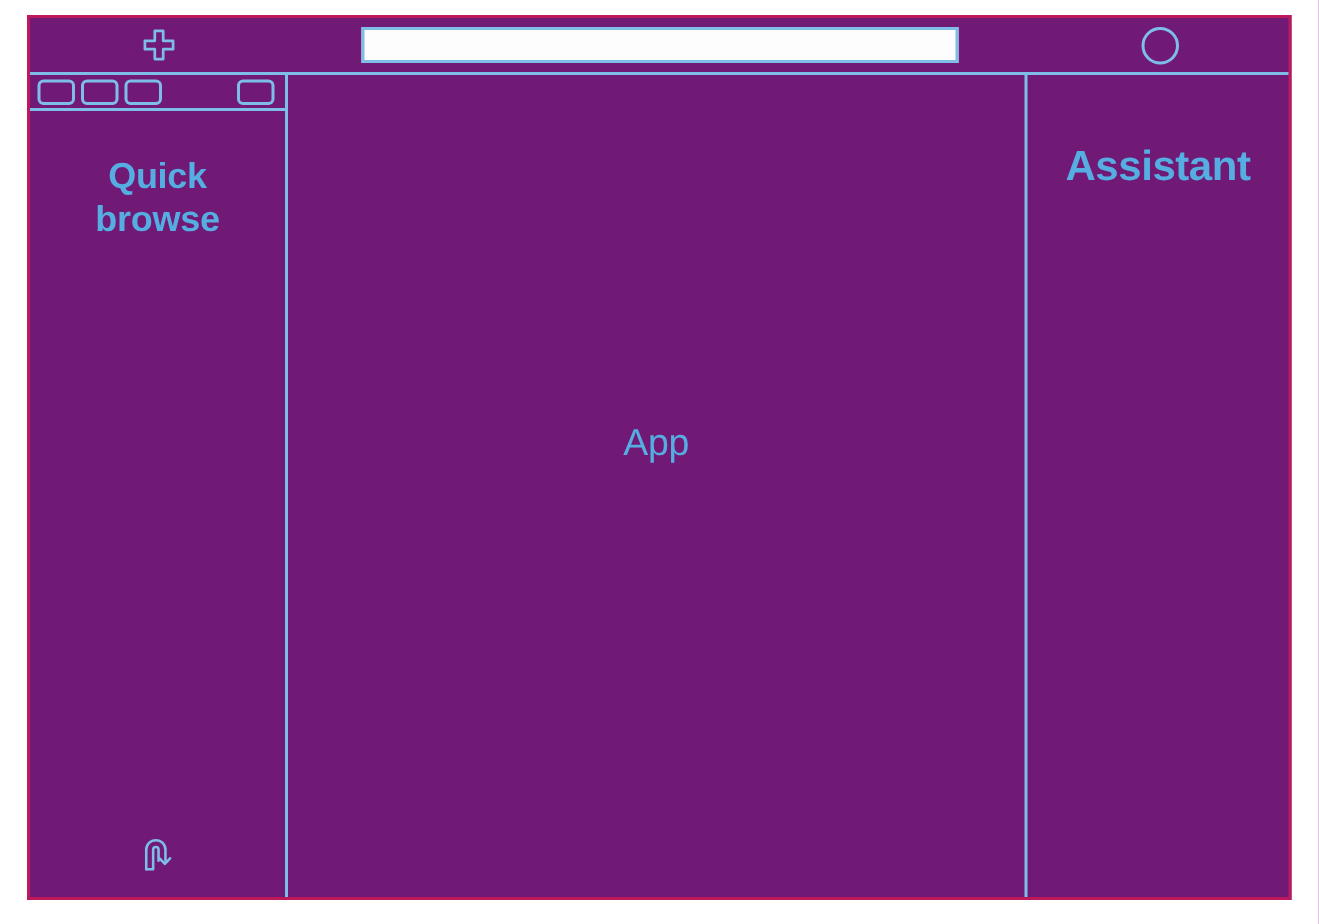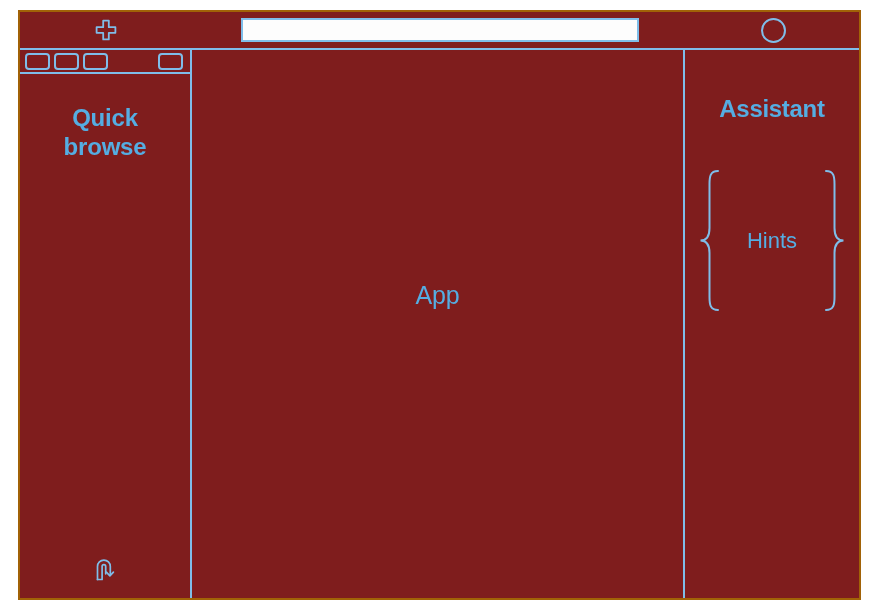--- a/index.html
+++ b/index.html
@@ -15,23 +15,23 @@
     -webkit-font-smoothing: antialiased;
   }
 
   
   .frame {
     position: absolute;
     left: 18px;
     top: 10px;
     width: 843px;
     height: 590px;
-    border: 2px solid #a16207;
-    box-sizing: border-box;
-    background: #7f1d1d;
+    border: 2px solid #be185d;
+    box-sizing: border-box;
+    background: #701a75;
     display: flex;
     flex-direction: column;
   }
 
   
   .topbar {
     height: 38px;
     flex: 0 0 38px;
     border-bottom: 2px solid #7fbde9;
     box-sizing: border-box;
@@ -176,21 +176,21 @@
     width: 174px;
     flex: 0 0 174px;
     box-sizing: border-box;
     display: flex;
     flex-direction: column;
     align-items: center;
     position: relative;
   }
   .assistant-title {
     margin-top: 45px;
-    font-size: 24px;
+    font-size: 28px;
     font-weight: bold;
     color: #55ade2;
     letter-spacing: -0.3px;
     text-align: center;
   }
   .hints-block {
     margin-top: 45px;
     width: 150px;
     height: 145px;
     display: flex;
@@ -263,36 +263,17 @@
     </div>
 
     <div class="main">
       <div class="main-title">App</div>
     </div>
 
     <div class="assistant">
 
       <div class="assistant-title">Assistant</div>
 
-      <div class="hints-block">
-
-        <span class="brace">
-          <svg viewBox="0 0 26 145" fill="none" stroke="#7fbde9" stroke-width="2" stroke-linecap="round">
-            <path d="M21 3 C13 3 12.5 9 12.5 16 L12.5 60 C12.5 68 10 72.5 3.5 72.5
-                     C10 72.5 12.5 77 12.5 85 L12.5 129 C12.5 136 13 142 21 142"></path>
-          </svg>
-        </span>
-
-        <div class="hints-label">Hints</div>
-
-        <span class="brace">
-          <svg viewBox="0 0 26 145" fill="none" stroke="#7fbde9" stroke-width="2" stroke-linecap="round">
-            <path d="M5 3 C13 3 13.5 9 13.5 16 L13.5 60 C13.5 68 16 72.5 22.5 72.5
-                     C16 72.5 13.5 77 13.5 85 L13.5 129 C13.5 136 13 142 5 142"></path>
-          </svg>
-        </span>
-
-      </div>
 
     </div>
 
   </div>
 </div>
 
 </body></html>

